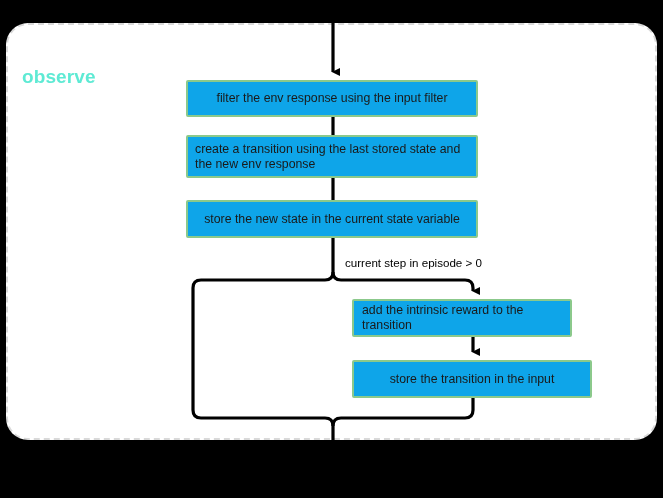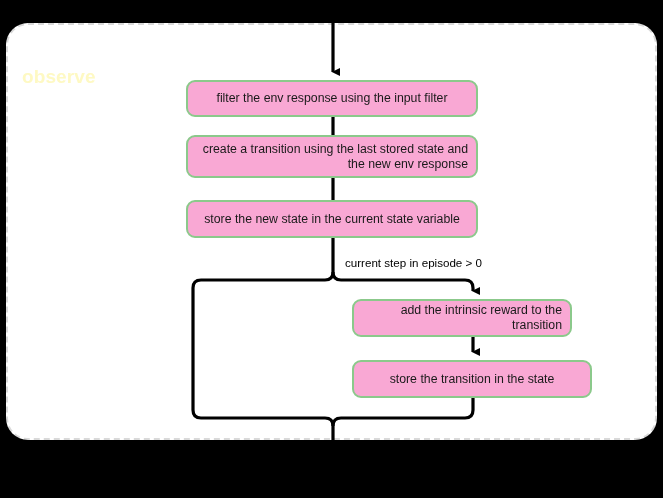--- a/index.html
+++ b/index.html
@@ -30,43 +30,43 @@
     border: 2px dashed #d9d9d9;
     border-radius: 22px;
     box-sizing: border-box;
   }
   #scope-title {
     position: absolute;
     left: 22px;
     top: 66px;
     font-size: 19px;
     font-weight: bold;
-    color: #fef9c3;
+    color: #5eead4;
     letter-spacing: 0.1px;
     white-space: nowrap;
   }
   
   #connectors {
     position: absolute;
     left: 0;
     top: 0;
     width: 663px;
     height: 498px;
   }
   
   .node {
     position: absolute;
     box-sizing: border-box;
-    background: #f9a8d4;
+    background: #0ea5e9;
     border: 2px solid #8bc98b;
-    border-radius: 9px;
+    border-radius: 2px;
     display: flex;
     align-items: center;
     justify-content: center;
-    text-align: right;
+    text-align: left;
     color: #1a1a1a;
     font-size: 12.3px;
     line-height: 15px;
     padding: 2px 8px;
   }
   #node-filter        { left: 186px; top: 80px;  width: 292px; height: 37px; }
   #node-create        { left: 186px; top: 135px; width: 292px; height: 43px; padding-left: 7px; }
   #node-store-state   { left: 186px; top: 200px; width: 292px; height: 38px; }
   #node-intrinsic     { left: 352px; top: 299px; width: 220px; height: 38px; }
   #node-store-memory  { left: 352px; top: 360px; width: 240px; height: 38px; }
@@ -118,17 +118,17 @@
   </svg>
 
   <div class="node" id="node-filter">filter the env response using the input filter</div>
 
   <div class="node" id="node-create">create a transition using the last stored state and the new env response</div>
 
   <div class="node" id="node-store-state">store the new state in the current state variable</div>
 
   <div class="node" id="node-intrinsic">add the intrinsic reward to the transition</div>
 
-  <div class="node" id="node-store-memory">store the transition in the state</div>
+  <div class="node" id="node-store-memory">store the transition in the input</div>
 
   <div class="branch-label">current step in episode &gt; 0</div>
 
 </div>
 
 </body></html>

